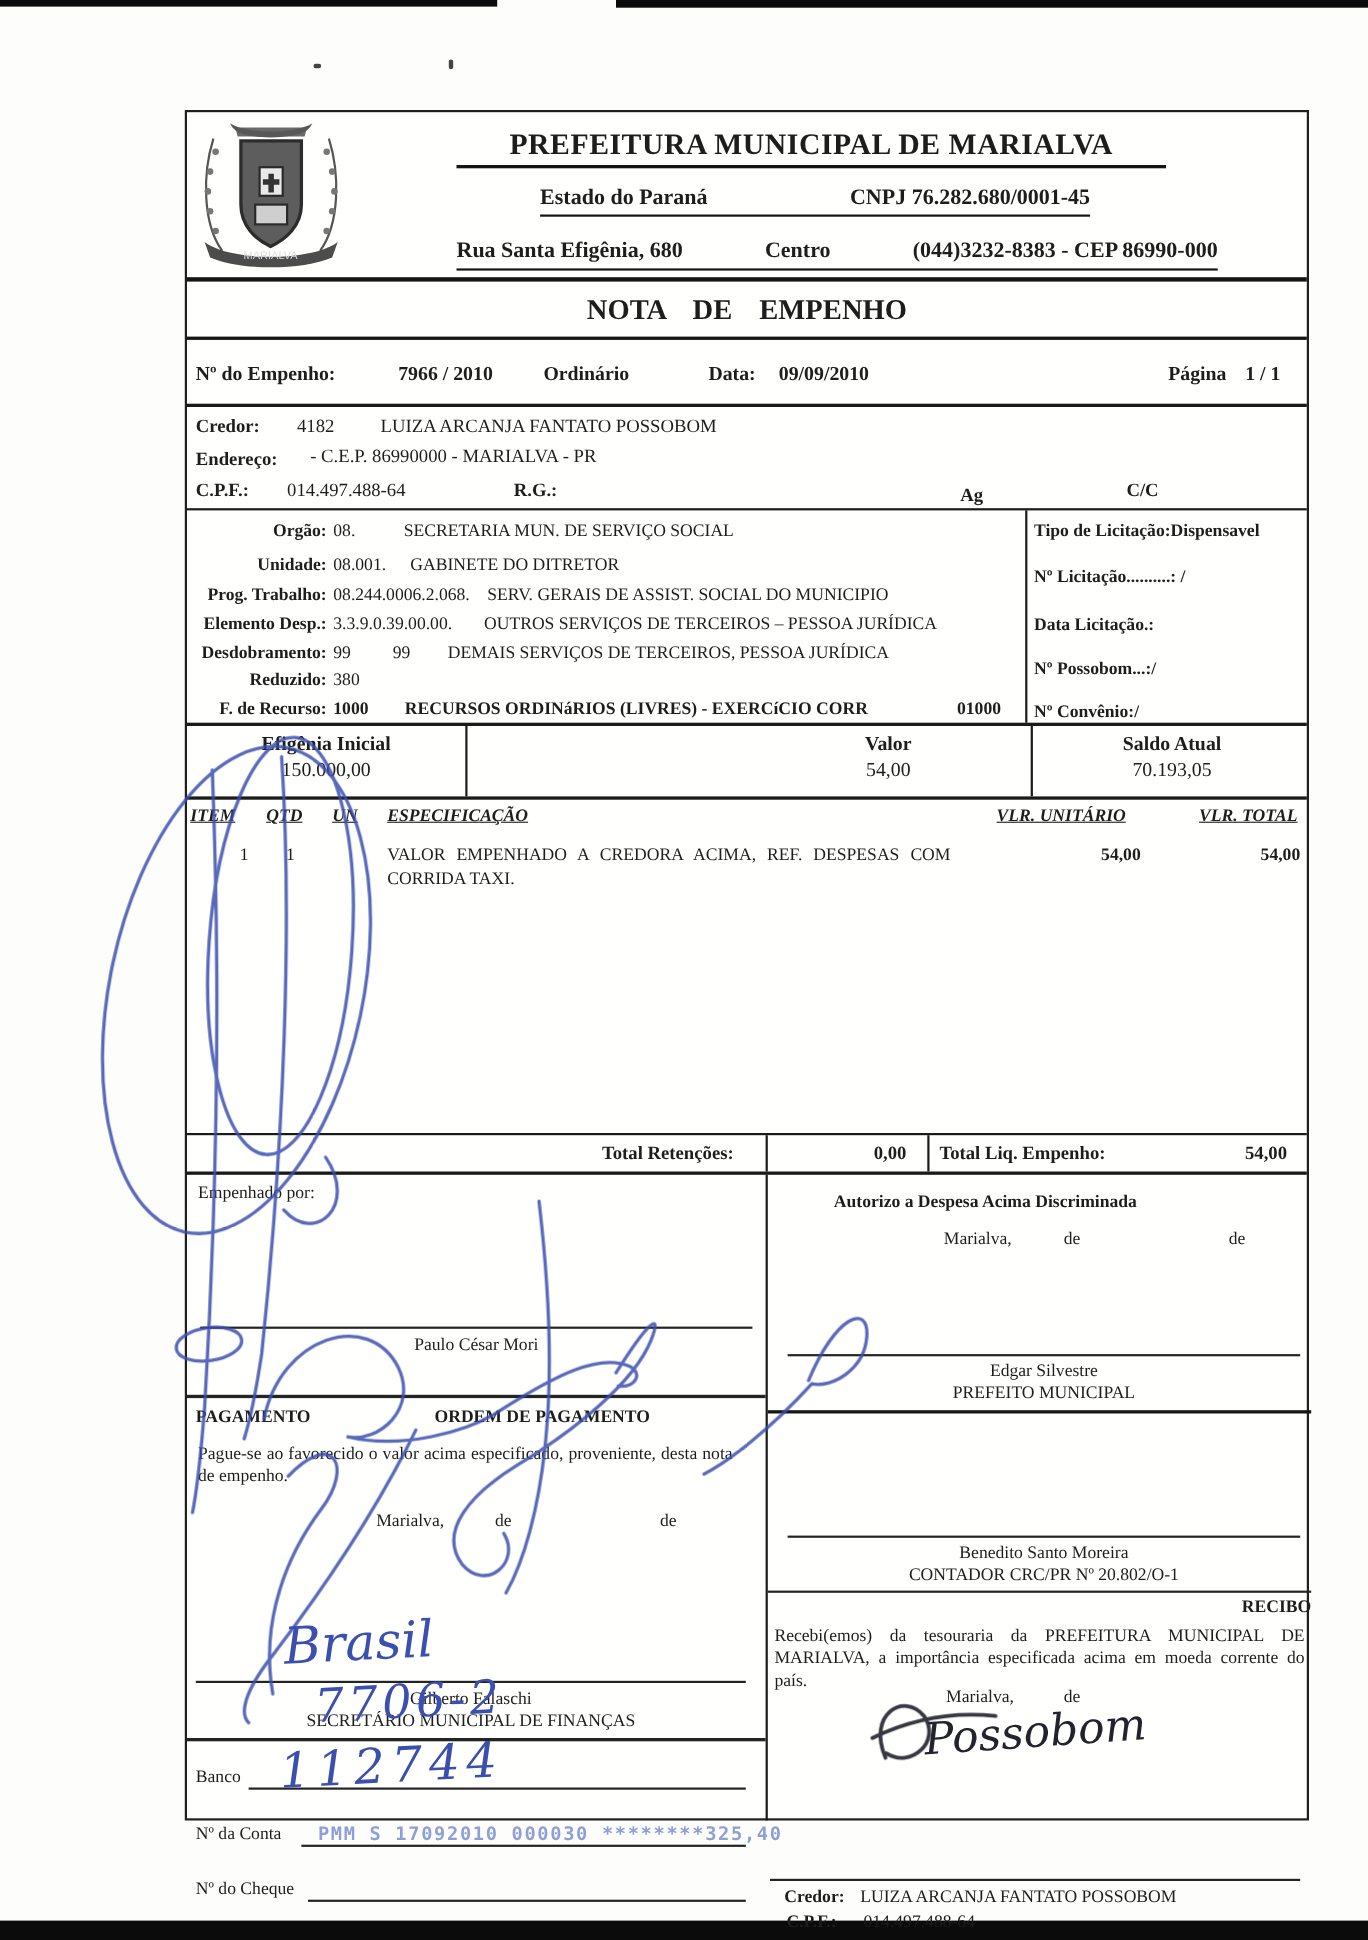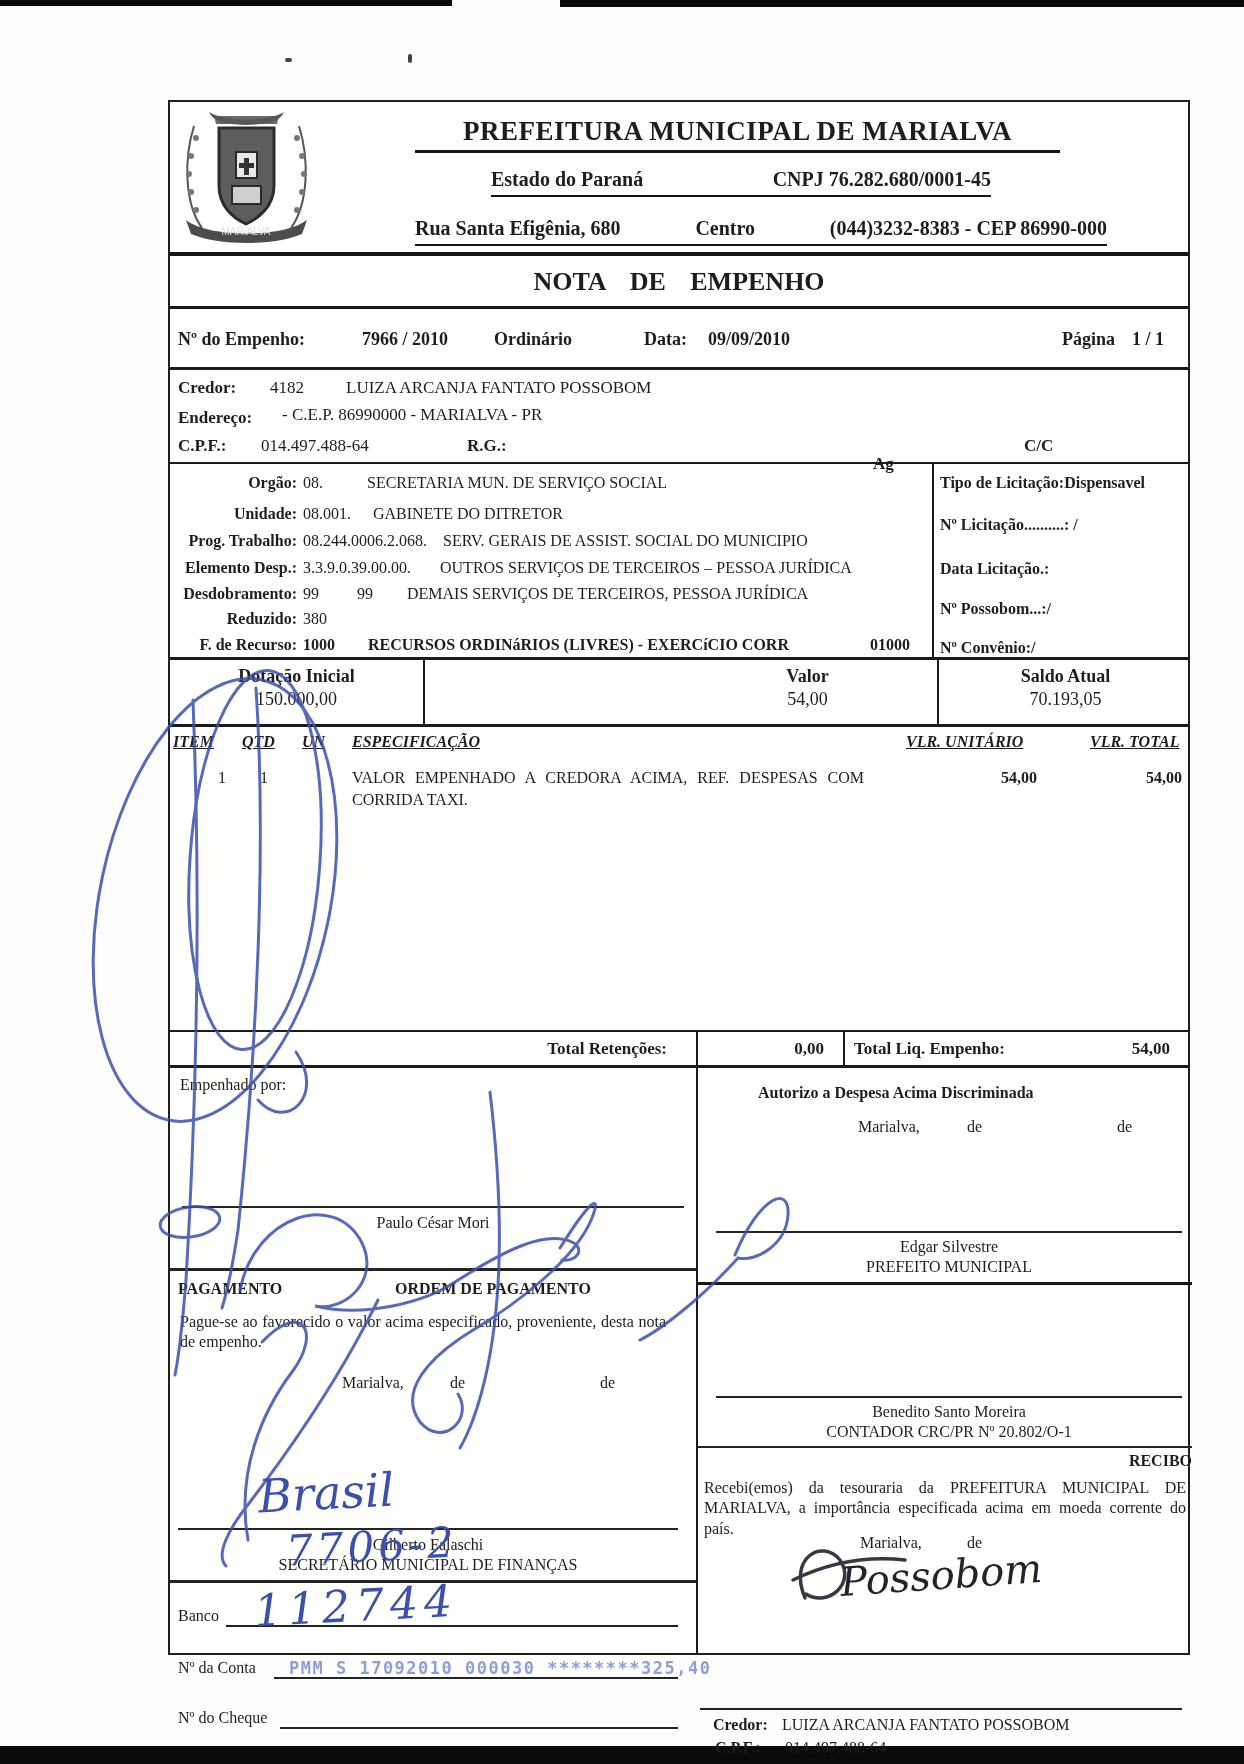--- a/index.html
+++ b/index.html
@@ -129,21 +129,21 @@
 
     <div class="sec credor">
       <span class="t b" style="left:8px;top:8px;">Credor:</span>
       <span class="t" style="left:100px;top:8px;text-align:center;">4182</span>
       <span class="t" style="left:176px;top:8px;">LUIZA ARCANJA FANTATO POSSOBOM</span>
       <span class="t b" style="left:8px;top:38px;">Endereço:</span>
       <span class="t" style="left:112px;top:35px;">-  C.E.P. 86990000  -  MARIALVA  -  PR</span>
       <span class="t b" style="left:8px;top:66px;">C.P.F.:</span>
       <span class="t" style="left:91px;top:66px;">014.497.488-64</span>
       <span class="t b" style="left:297px;top:66px;">R.G.:</span>
-      <span class="t b" style="left:703px;top:84px;">Ag</span>
+      <span class="t b" style="left:703px;top:70px;">Ag</span>
       <span class="t b" style="left:854px;top:66px;">C/C</span>
     </div>
 
     <div class="sec orgao">
       <div class="divv"></div>
 
       <div class="t" style="left:0;top:10px;width:760px;">
         <span class="lab">Orgão:</span>
         <span class="t" style="left:133px;">08.</span>
         <span class="t" style="left:197px;">SECRETARIA MUN. DE SERVIÇO SOCIAL</span>
@@ -182,21 +182,21 @@
 
       <span class="t b" style="left:770px;top:10px;font-size:16px;">Tipo de Licitação:Dispensavel</span>
       <span class="t b" style="left:770px;top:52px;font-size:16px;">Nº Licitação..........: /</span>
       <span class="t b" style="left:770px;top:96px;font-size:16px;">Data Licitação.:</span>
       <span class="t b" style="left:770px;top:136px;font-size:16px;">Nº Possobom...:/</span>
       <span class="t b" style="left:770px;top:175px;font-size:16px;">Nº Convênio:/</span>
     </div>
 
     <div class="sec dotacao">
       <div class="cell dcell1">
-        <span class="cl">Dotação Inicial</span>
+        <span class="cl">Efigênia Inicial</span>
         <span class="cv">150.000,00</span>
       </div>
       <div class="cell dcell3">
         <span class="cl">Valor</span>
         <span class="cv">54,00</span>
       </div>
       <div class="cell dcell4">
         <span class="cl">Saldo Atual</span>
         <span class="cv">70.193,05</span>
       </div>

